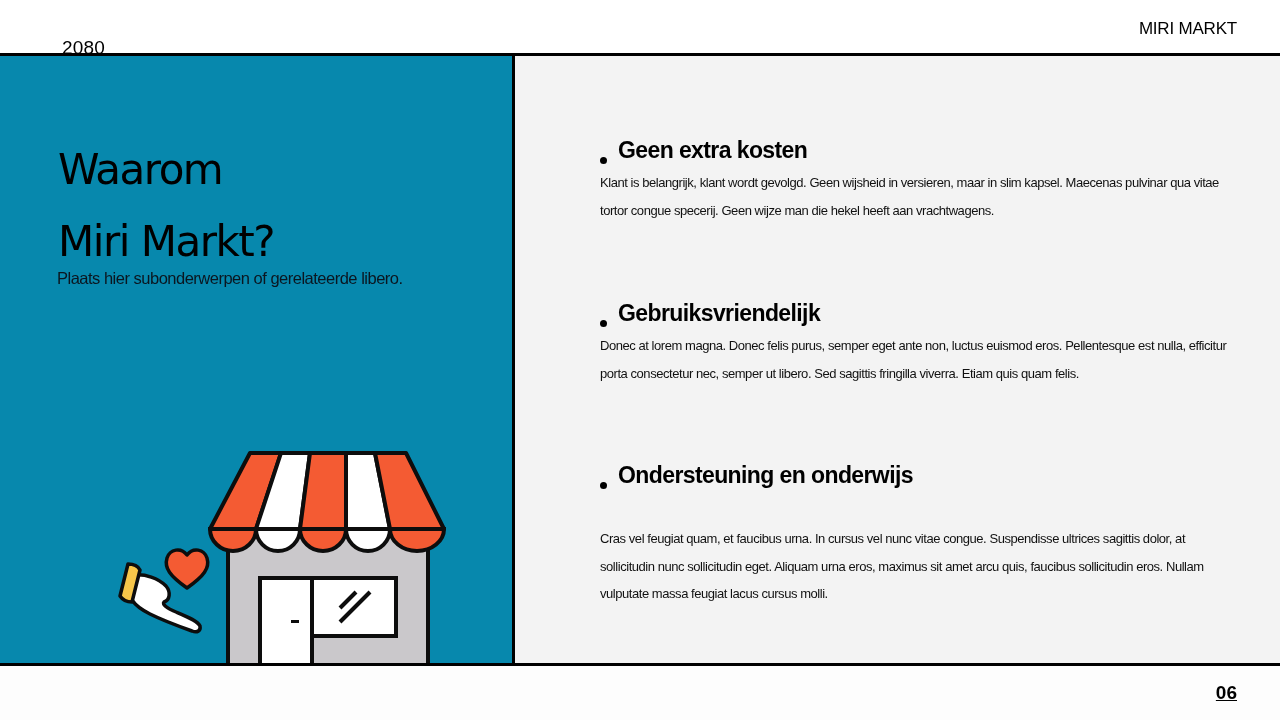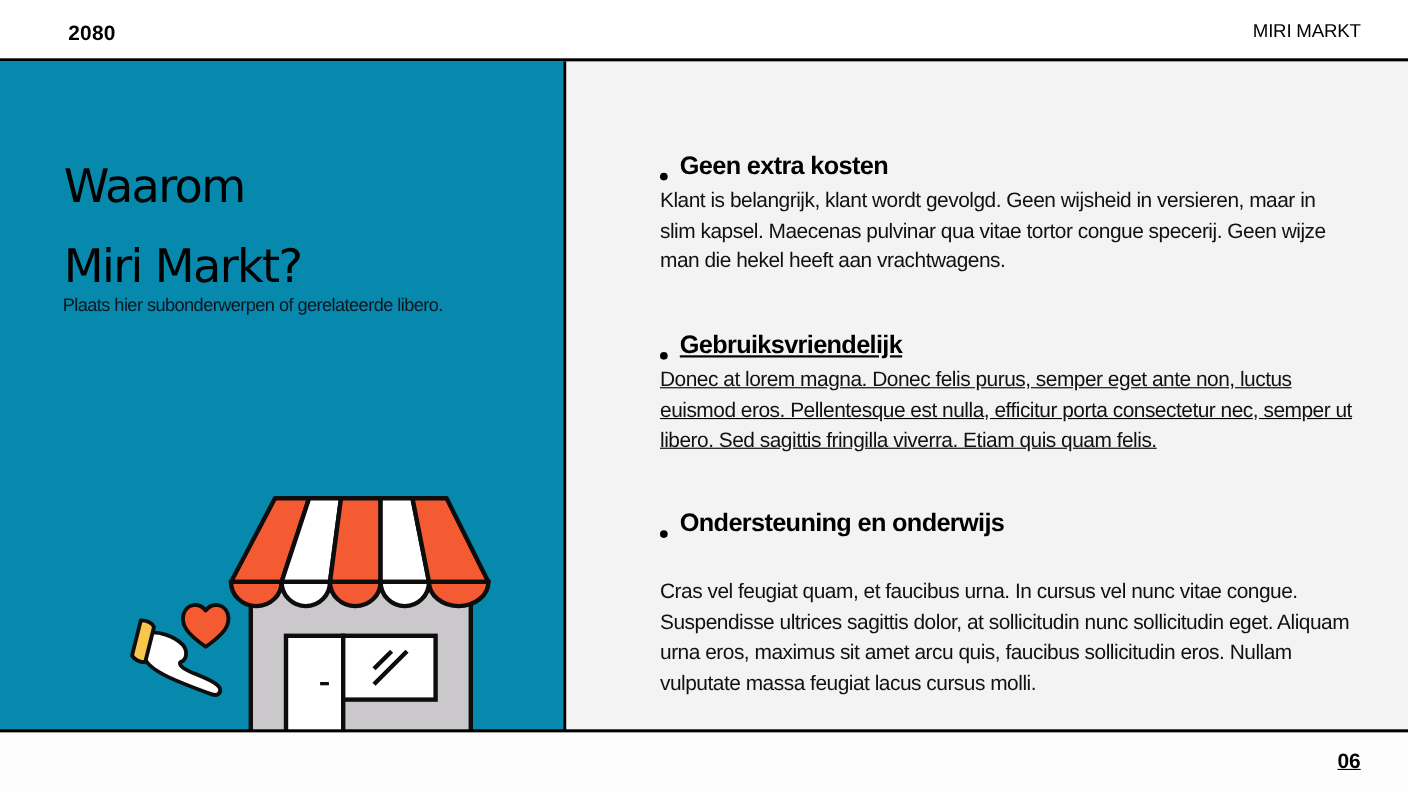--- a/index.html
+++ b/index.html
@@ -1,35 +1,35 @@
 <!DOCTYPE html>
 <html><head>
 <meta charset="utf-8">
 <style>
   html, body { margin:0; padding:0; }
   body { width:1280px; height:720px; position:relative; overflow:hidden; background:#ffffff; font-family:"Liberation Sans", sans-serif; color:#000; }
   .topbar { position:absolute; left:0; top:0; width:1280px; height:53px; background:#fff; }
-  .year { position:absolute; left:62px; top:20px; font-weight:bold; font-size:19px; letter-spacing:0.2px; }
+  .year { position:absolute; left:62px; top:37px; font-weight:normal; font-size:19px; letter-spacing:0.2px; }
   .brand { position:absolute; right:43px; top:19px; font-weight:normal; font-size:17px; letter-spacing:-0.2px; }
   .rule-top { position:absolute; left:0; top:53px; width:1280px; height:3px; background:#000; }
   .left-panel { position:absolute; left:0; top:56px; width:512px; height:608px; background:#0788ad; overflow:hidden; }
   .divider { position:absolute; left:512px; top:56px; width:3px; height:608px; background:#000; }
   .right-panel { position:absolute; left:515px; top:56px; width:765px; height:608px; background:#f3f3f3; }
   .rule-bottom { position:absolute; left:0; top:663px; width:1280px; height:3px; background:#000; }
   .bottombar { position:absolute; left:0; top:666px; width:1280px; height:54px; background:#fdfdfd; }
   .page-num { position:absolute; right:43px; top:16px; font-weight:bold; font-size:19px;text-decoration:underline; }
 
   .title { position:absolute; left:58px; top:78px; font-family:"DejaVu Sans", sans-serif; font-size:42px; line-height:72px; color:#000000; letter-spacing:-1.5px; font-weight:normal; }
   .subtitle { position:absolute; left:57px; top:208px; width:380px; font-size:16.5px; line-height:28px; color:#0b1620; letter-spacing:-0.5px; }
   .illus { position:absolute; left:100px; top:384px; }
 
   .section { position:absolute; left:600px; width:640px; }
   .sec-head { display:flex; align-items:flex-end; font-weight:bold; font-size:23px; letter-spacing:-0.6px; height:30px; }
   .bullet { width:7px; height:7px; border-radius:50%; background:#000; margin-right:11px; margin-top:2px; }
-  .sec-body { font-size:19px; line-height:27.5px; color:#111; letter-spacing:-0.45px; width:630px; }
+  .sec-body { font-size:13px; line-height:27.5px; color:#111; letter-spacing:-0.45px; width:630px; }
 </style>
 </head>
 <body>
 
 <div class="topbar">
   <div class="year">2080</div>
   <div class="brand">MIRI MARKT</div>
 </div>
 <div class="rule-top"></div>
 
@@ -80,21 +80,21 @@
 <div class="right-panel"></div>
 
 <div class="section" style="top:134px;">
   <div class="sec-head">
     <span class="bullet"></span>
     <span>Geen extra kosten</span>
   </div>
   <div class="sec-body" style="margin-top:5px;">Klant is belangrijk, klant wordt gevolgd. Geen wijsheid in versieren, maar in slim kapsel. Maecenas pulvinar qua vitae tortor congue specerij. Geen wijze man die hekel heeft aan vrachtwagens.</div>
 </div>
 
-<div class="section" style="top:297px;text-decoration:underline;">
+<div class="section" style="top:297px;">
   <div class="sec-head">
     <span class="bullet"></span>
     <span>Gebruiksvriendelijk</span>
   </div>
   <div class="sec-body" style="margin-top:5px;">Donec at lorem magna. Donec felis purus, semper eget ante non, luctus euismod eros. Pellentesque est nulla, efficitur porta consectetur nec, semper ut libero. Sed sagittis fringilla viverra. Etiam quis quam felis.</div>
 </div>
 
 <div class="section" style="top:459px;">
   <div class="sec-head">
     <span class="bullet"></span>

